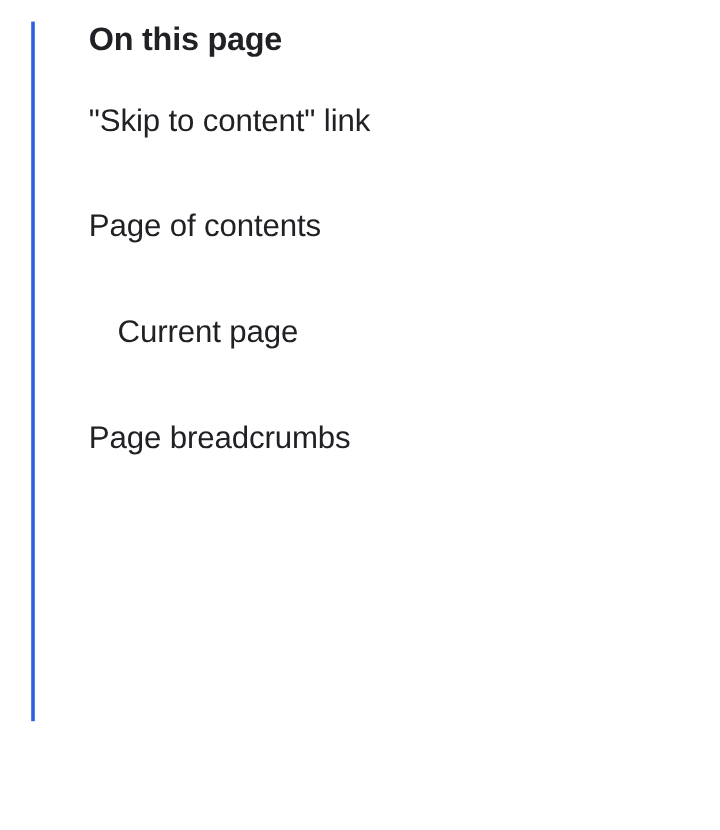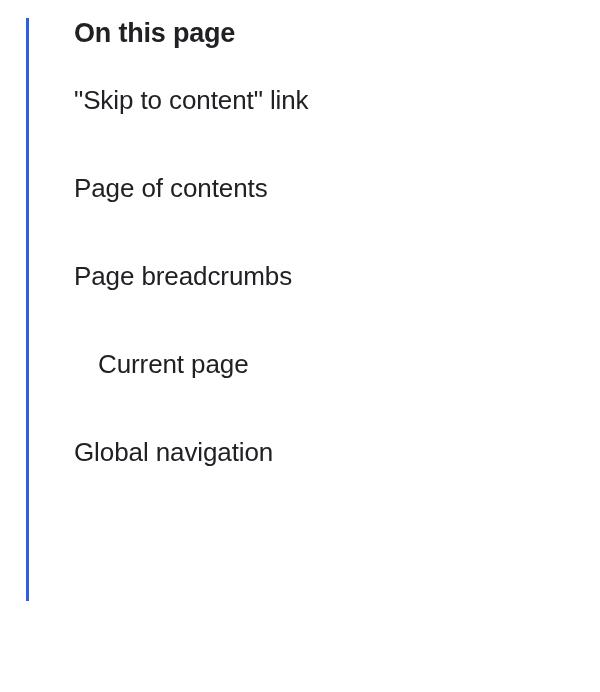--- a/index.html
+++ b/index.html
@@ -86,21 +86,20 @@
   <div class="toc-rail"></div>
 
   <div class="toc-list">
 
     <div class="toc-item toc-heading">On this page</div>
 
     <a class="toc-item toc-link level-1">"Skip to content" link</a>
 
     <a class="toc-item toc-link level-1">Page of contents</a>
 
+    <a class="toc-item toc-link level-2">Current page</a>
+
     <a class="toc-item toc-link level-1">Page breadcrumbs</a>
 
-    <a class="toc-item toc-link level-2">Current page</a>
 
-
-    <a class="toc-item toc-link level-1">Global navigation</a>
 
   </div>
 </div>
 
 </body></html>

